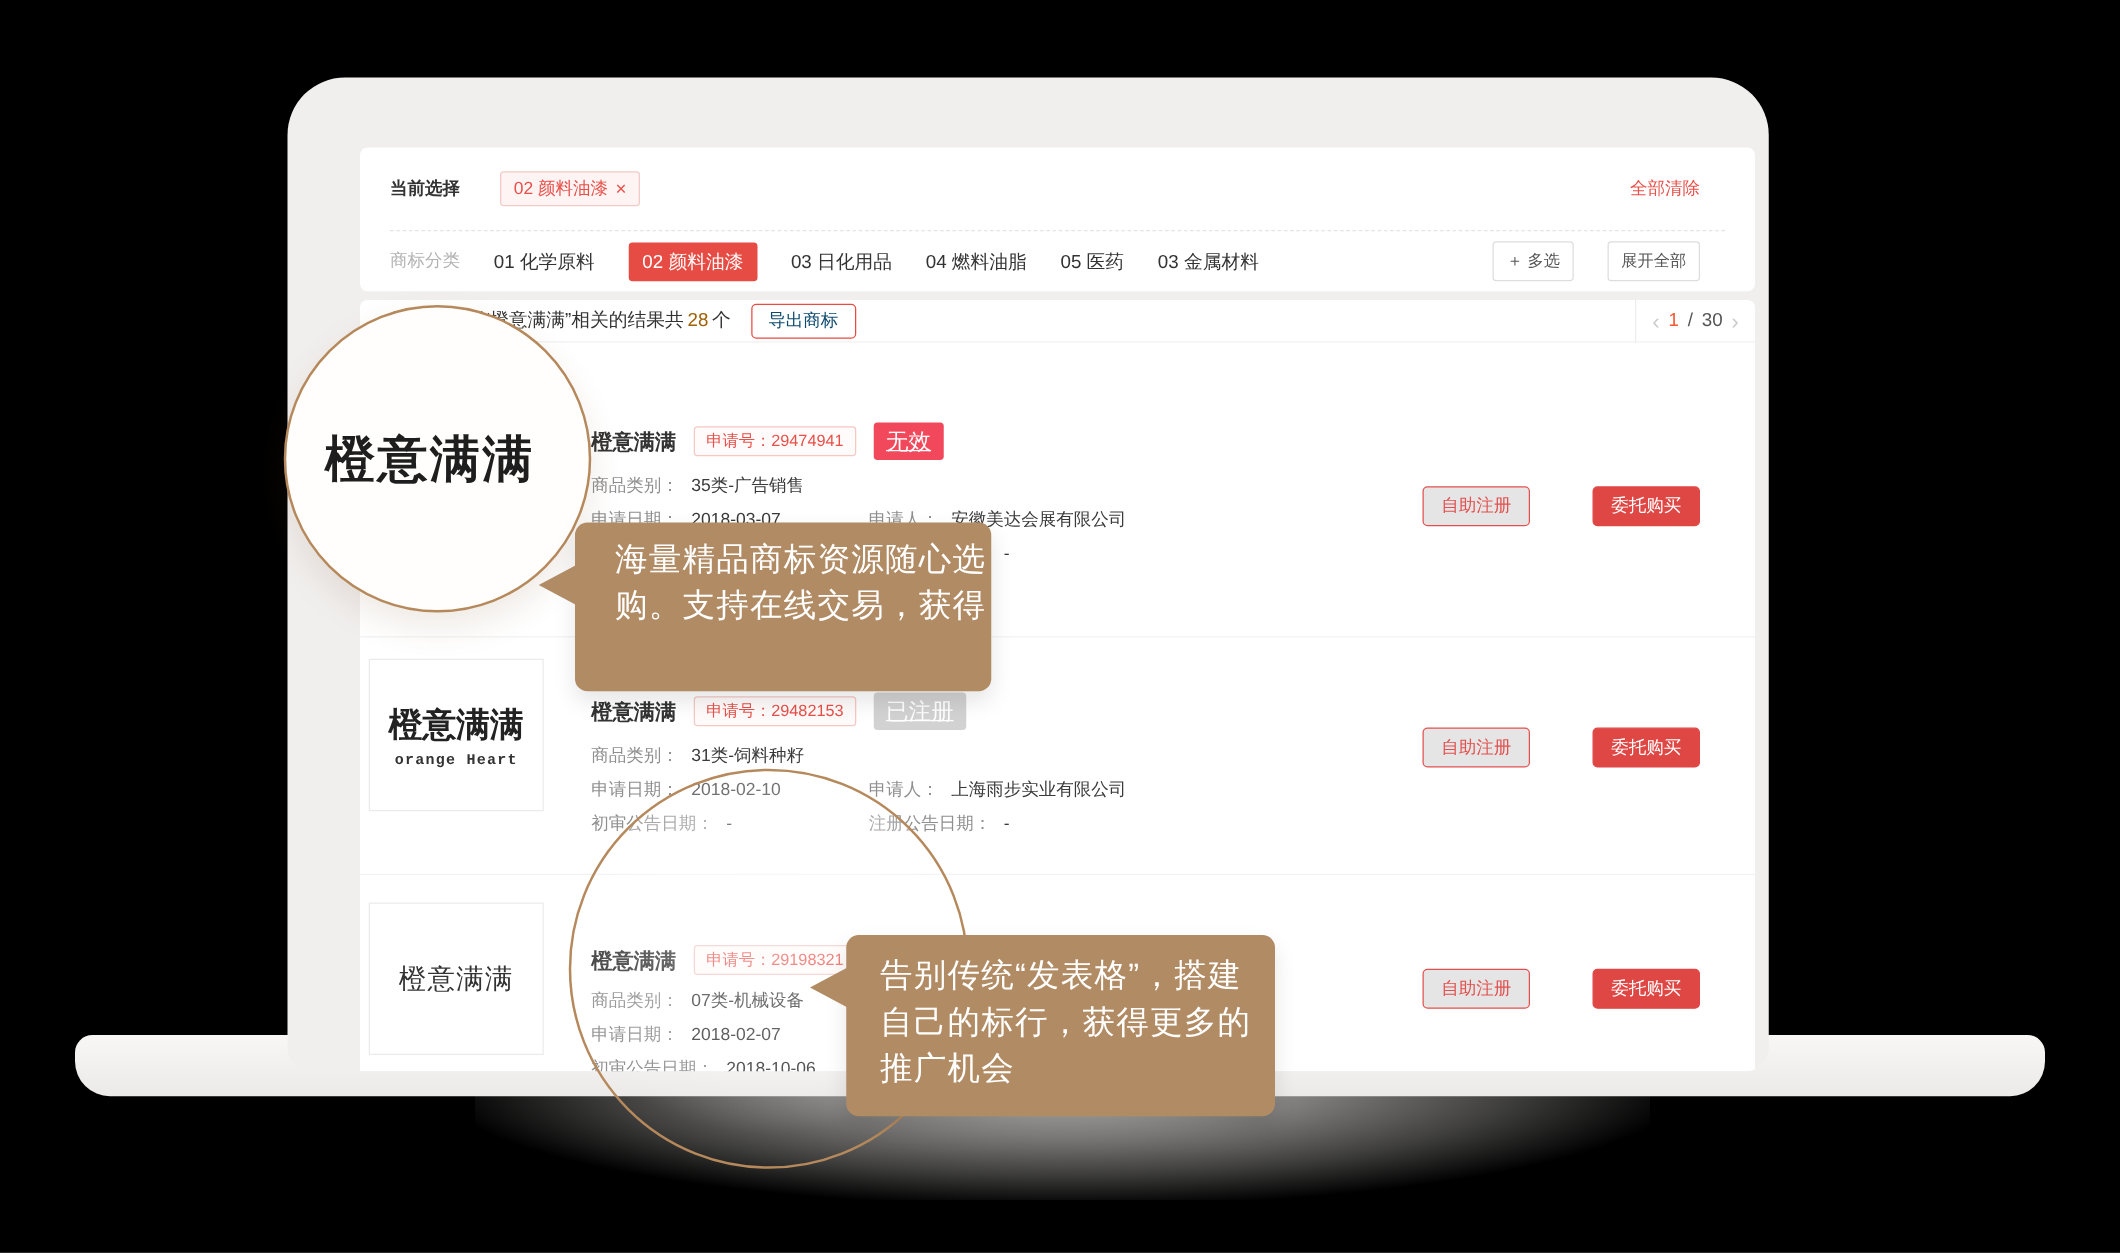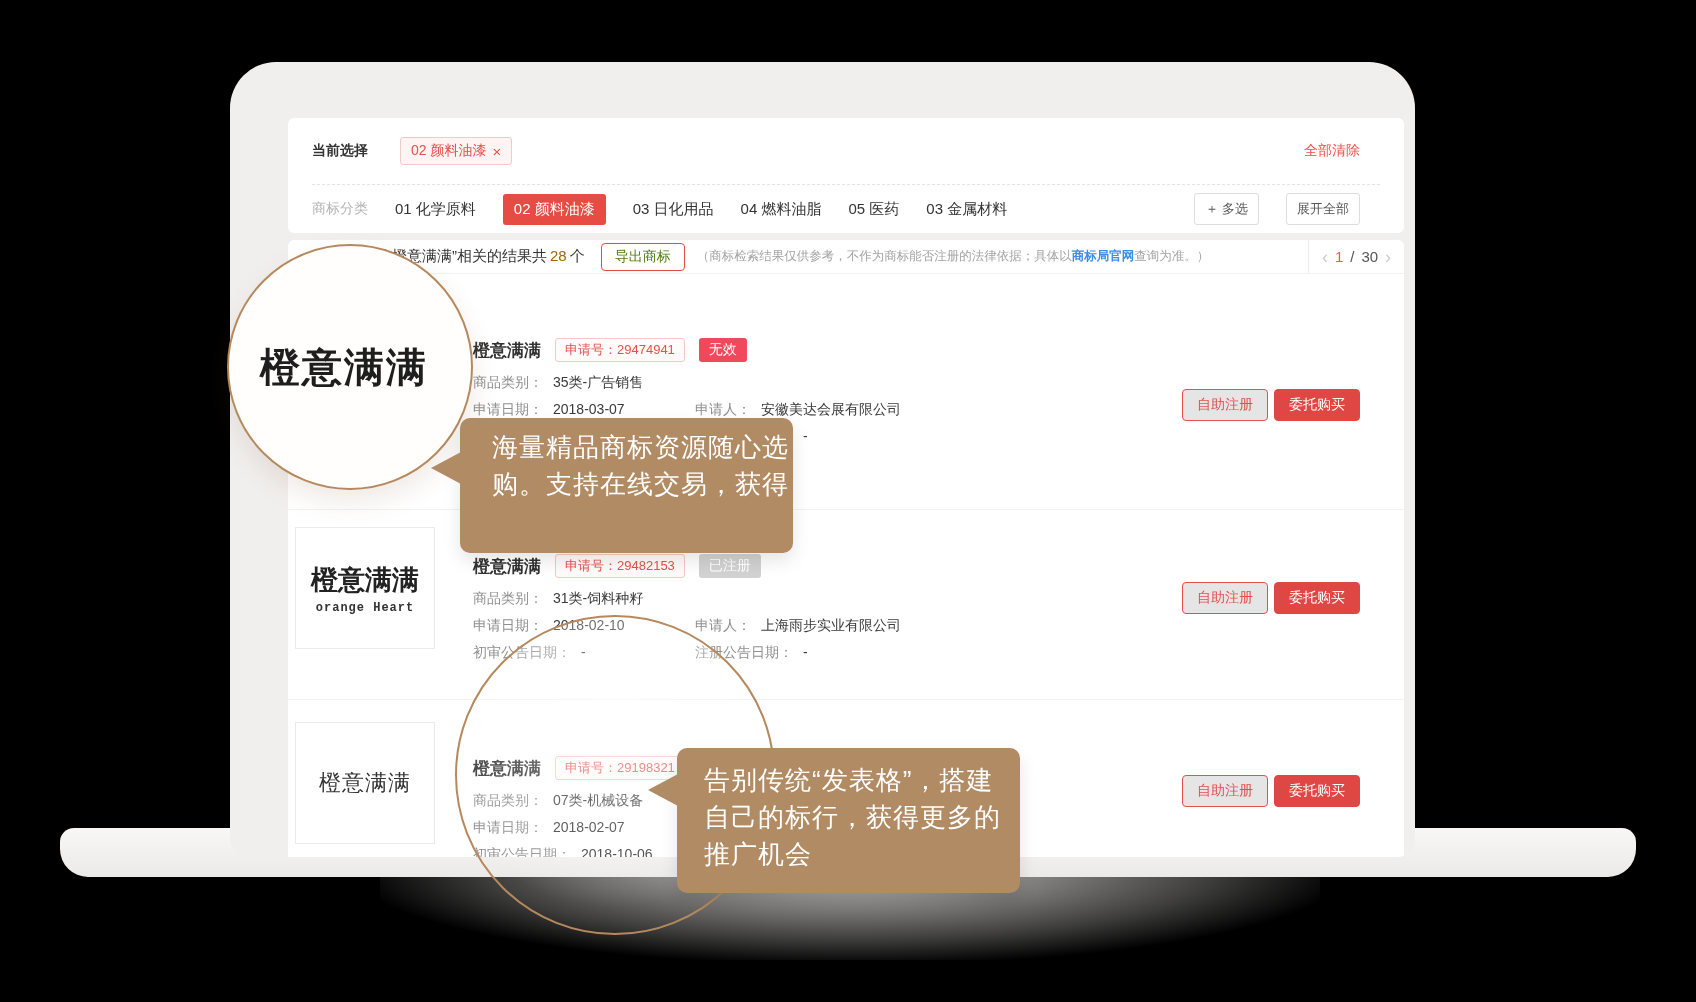--- a/index.html
+++ b/index.html
@@ -32,21 +32,21 @@
   .mini-btn { background:#fff; border:1px solid #ddd; border-radius:3px; font-size:13px; color:#555;
     padding:6px 10px; cursor:pointer; white-space:nowrap; font-family:inherit; }
   .btn-gap { margin-left:auto; }
 
   
   .results-card { position:absolute; left:58px; top:178px; width:1116px; height:617px;
     background:#fff; border-radius:6px 6px 0 0; }
   .results-header { display:flex; align-items:center; height:34px; border-bottom:1px solid #f1f1f1; padding-left:24px; }
   .summary { font-size:15px; color:#333; white-space:nowrap; }
   .summary .red { color:#a16207; margin:0 3px; }
-  .export-btn { margin-left:16px; background:#fff; border:1px solid #e64c43; color:#4d7c0f;
+  .export-btn { margin-left:16px; background:#fff; border:1px solid #e64c43; color:#0c4a6e;
     border-radius:4px; font-size:14px; padding:4px 13px; cursor:pointer; font-family:inherit; white-space:nowrap; }
   .disclaimer { margin-left:12px; font-size:12.5px; color:#a3a3a3; white-space:nowrap; }
   .disclaimer .link { color:#3a8ee6; font-weight:bold; cursor:pointer; text-decoration:none; }
   .pagination { margin-left:auto; height:34px; width:96px; border-left:1px solid #ededed;
     display:flex; align-items:center; justify-content:center; gap:7px; font-size:15px; }
   .pg-prev,.pg-next { color:#ccc; font-size:18px; cursor:pointer; line-height:1; }
   .pg-cur { color:#f55a31; }
   .pg-sep,.pg-total { color:#555; }
 
   
@@ -59,33 +59,33 @@
   .row3 .tm-image { top:22px; height:122px; }
   .tm-kaiti { font-family:"Liberation Serif","DejaVu Serif",serif; font-size:27px; font-weight:bold; color:#222; }
   .tm-sub { font-family:"Liberation Mono","DejaVu Sans Mono",monospace; font-size:12px; font-weight:bold; color:#333; margin-top:3px; letter-spacing:1px; }
   .tm-plain { font-size:22px; color:#333; letter-spacing:1px; }
   .tm-details { position:absolute; left:185px; }
   .row1 .tm-details { top:64px; } .row2 .tm-details { top:44px; } .row3 .tm-details { top:56px; }
   .tm-title-line { display:flex; align-items:center; margin-bottom:12px; }
   .tm-name { font-size:17px; font-weight:bold; color:#333; cursor:pointer; }
   .app-tag { margin-left:14px; border:1px solid #f5c8c3; background:#fffbfa; color:#e8504a;
     font-size:13px; padding:2px 9px; border-radius:3px; white-space:nowrap; }
-  .status-badge { margin-left:14px; font-size:14px; color:#fff; padding:3px 10px; border-radius:3px; white-space:nowrap; }
+  .status-badge { margin-left:14px; font-size:18px; color:#fff; padding:3px 10px; border-radius:3px; white-space:nowrap;text-decoration:underline; }
   .st-invalid { background:#f1495b; }
   .st-registered { background:#d2d2d2; }
   .tm-line { display:flex; font-size:14px; margin-bottom:12px; height:15px; }
   .pair.w1 { width:222px; display:inline-flex; }
   .lab { color:#8f8f8f; margin-right:10px; white-space:nowrap; }
   .val { color:#3a3a3a; white-space:nowrap; }
   .tm-actions { position:absolute; right:44px; display:flex; gap:6px; }
   .row1 .tm-actions { top:115px; } .row2 .tm-actions { top:72px; } .row3 .tm-actions { top:75px; }
   .btn-outline { background:#e5e5e5; border:1px solid #e2514f; color:#e2514f; border-radius:4px;
     font-size:14px; padding:6px 14px; cursor:pointer; font-family:inherit; white-space:nowrap; }
   .btn-solid { background:#df4745; border:1px solid #df4745; color:#fff; border-radius:4px;
-    font-size:14px; padding:6px 14px; cursor:pointer; font-family:Liberation Serif, serif; white-space:nowrap; }
+    font-size:14px; padding:6px 14px; cursor:pointer; font-family:Liberation Serif, serif; white-space:nowrap;margin-left:44px; }
 
   
   .lens1 { position:absolute; left:227px; top:244px; width:246px; height:246px; border-radius:50%;
     background:#fffefc; border:2px solid #b6895c; z-index:5; display:flex; align-items:center; justify-content:center;
     box-shadow:0 12px 26px rgba(120,85,45,0.12); }
   .lens1-text { font-size:40px; font-weight:bold; color:#1e1e1e; letter-spacing:2px; transform:translateX(-6px); }
   .lens2 { position:absolute; left:455px; top:615px; width:320px; height:320px; border-radius:50%;
     border:2px solid #b6895c; z-index:4;
     background:radial-gradient(circle at 50% 30%, rgba(255,255,255,0.5) 0%, rgba(255,255,255,0.12) 55%, rgba(255,255,255,0) 72%); }
   .tooltip { position:absolute; background:#b18b64; border-radius:10px; z-index:6; color:#fff;
@@ -126,21 +126,20 @@
         <span class="cat">03 金属材料</span>
         <button class="mini-btn btn-gap">＋ 多选</button>
         <button class="mini-btn">展开全部</button>
       </div>
     </div>
 
     <div class="results-card">
       <div class="results-header">
         <span class="summary"><span>为您检索到“橙意满满”相关的结果共</span><span class="red">28</span><span>个</span></span>
         <button class="export-btn">导出商标</button>
-        <span class="disclaimer"><span>（商标检索结果仅供参考，不作为商标能否注册的法律依据；具体以</span><a class="link">商标局官网</a><span>查询为准。）</span></span>
         <span class="pagination">
           <span class="pg-prev">‹</span>
           <span class="pg-cur">1</span>
           <span class="pg-sep">/</span>
           <span class="pg-total">30</span>
           <span class="pg-next">›</span>
         </span>
       </div>
 
       <div class="result-row row1">

